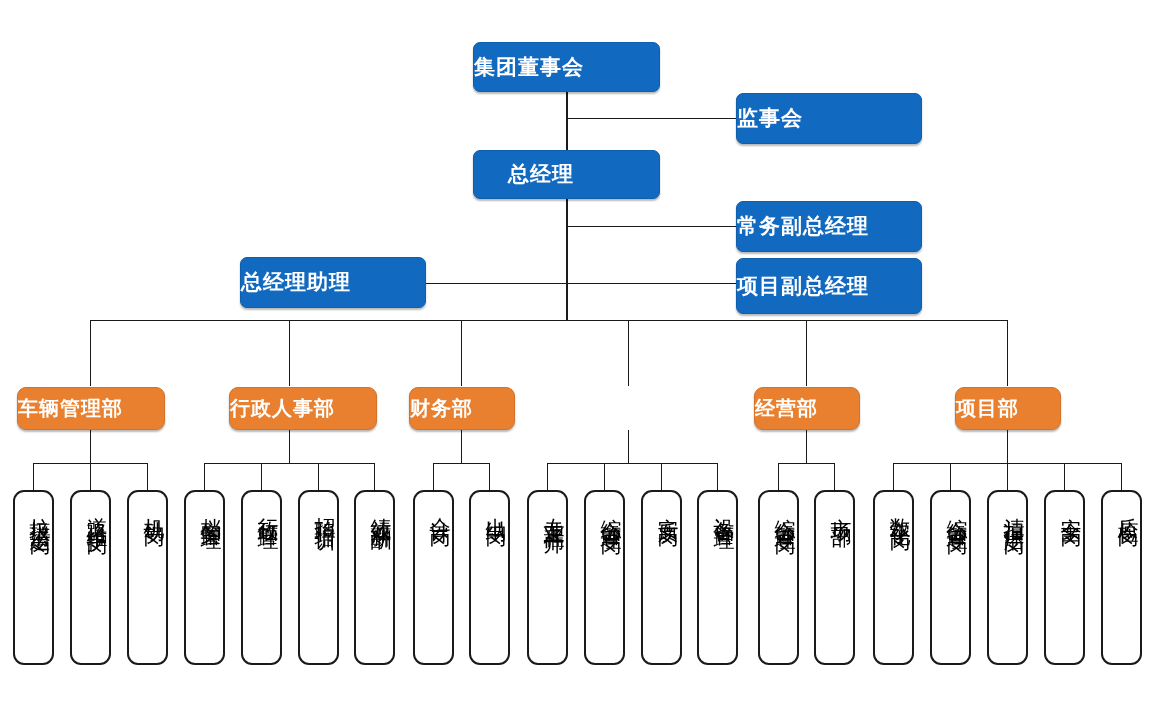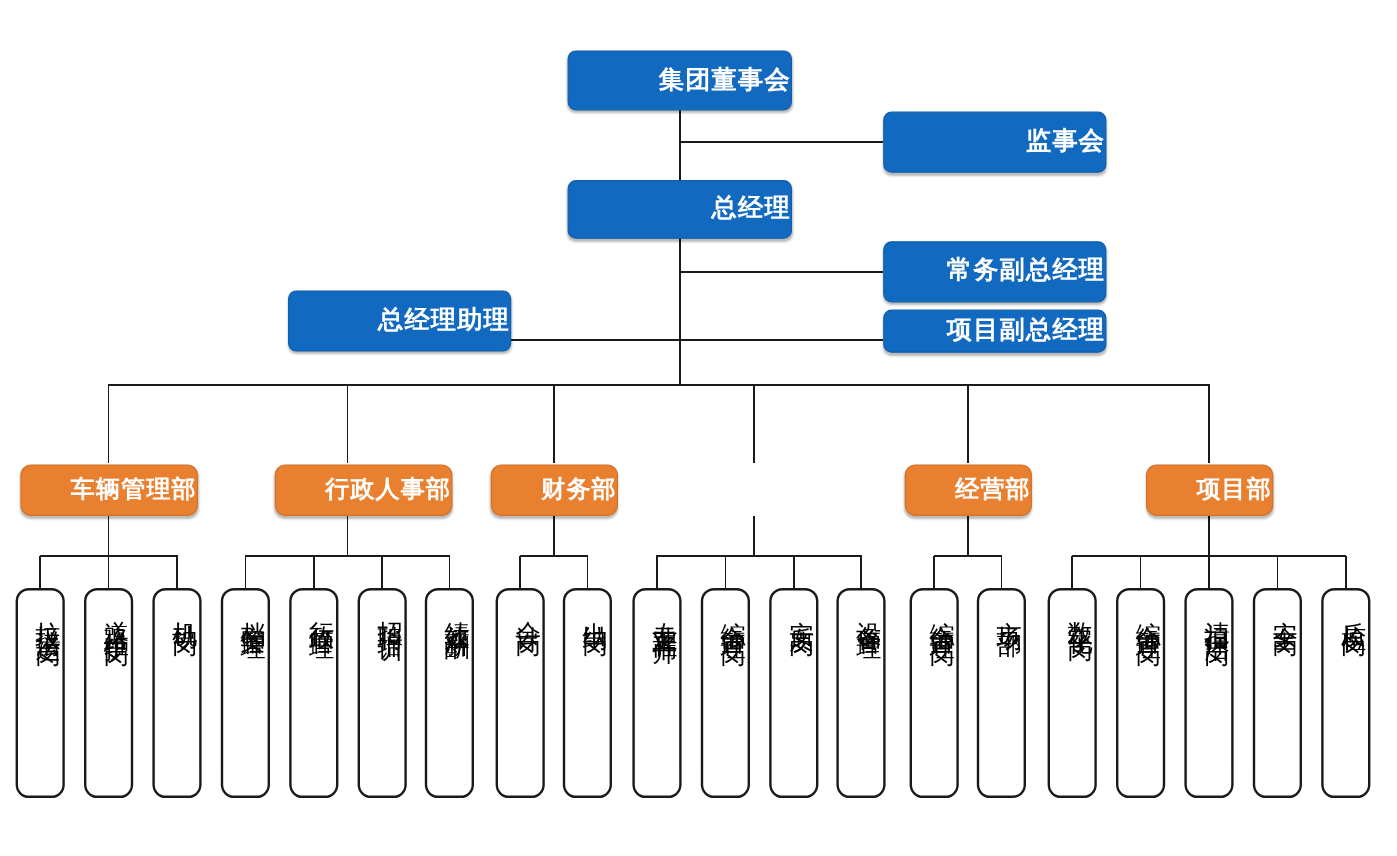--- a/index.html
+++ b/index.html
@@ -24,21 +24,21 @@
     z-index:1;
     pointer-events:none;
   }
   
   .node{
     position:absolute;
     z-index:2;
     box-sizing:border-box;
     display:flex;
     align-items:center;
-    justify-content:flex-end;
+    justify-content:flex-start;
     text-align:center;
     line-height:1.15;
   }
   
   .node.exec{
     background:#1169c0;
     border:1px solid #0f5fad;
     border-radius:7px;
     color:#ffffff;
     font-size:21px;
@@ -155,25 +155,25 @@
   </div>
 
   <div class="node exec" style="left:473px;top:150px;width:187px;height:49px;padding-left:34px;">
     <span>总经理</span>
   </div>
 
   <div class="node exec" style="left:736px;top:201px;width:186px;height:51px;">
     <span>常务副总经理</span>
   </div>
 
-  <div class="node exec" style="left:240px;top:242px;width:186px;height:51px;">
+  <div class="node exec" style="left:240px;top:257px;width:186px;height:51px;">
     <span>总经理助理</span>
   </div>
 
-  <div class="node exec" style="left:736px;top:258px;width:186px;height:36px;">
+  <div class="node exec" style="left:736px;top:258px;width:186px;height:56px;">
     <span>项目副总经理</span>
   </div>
 
   <div class="node dept" style="left:17px;top:387px;width:148px;height:43px;">
     <span>车辆管理部</span>
   </div>
 
   <div class="node dept" style="left:229px;top:387px;width:148px;height:43px;">
     <span>行政人事部</span>
   </div>

